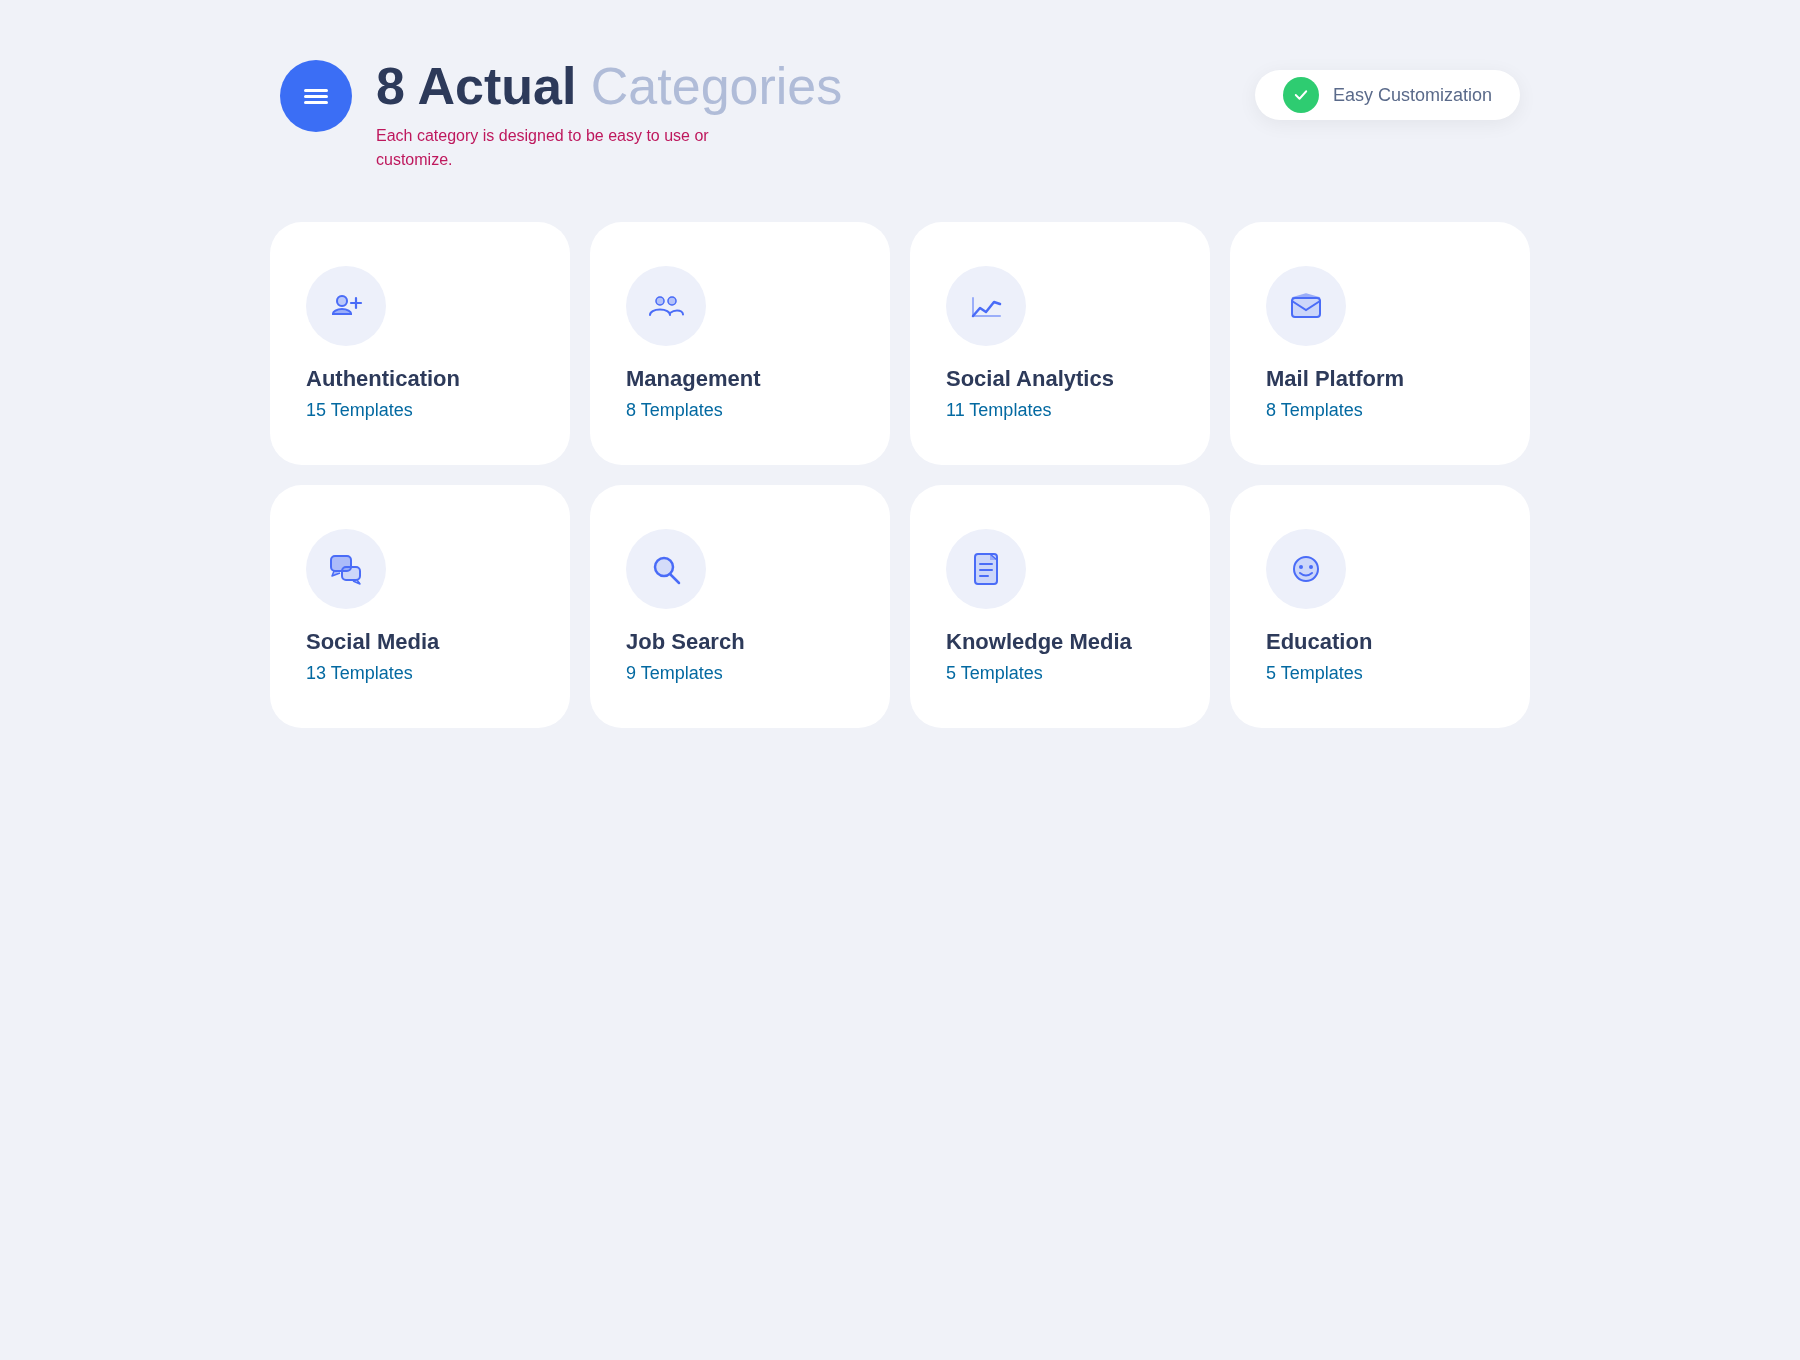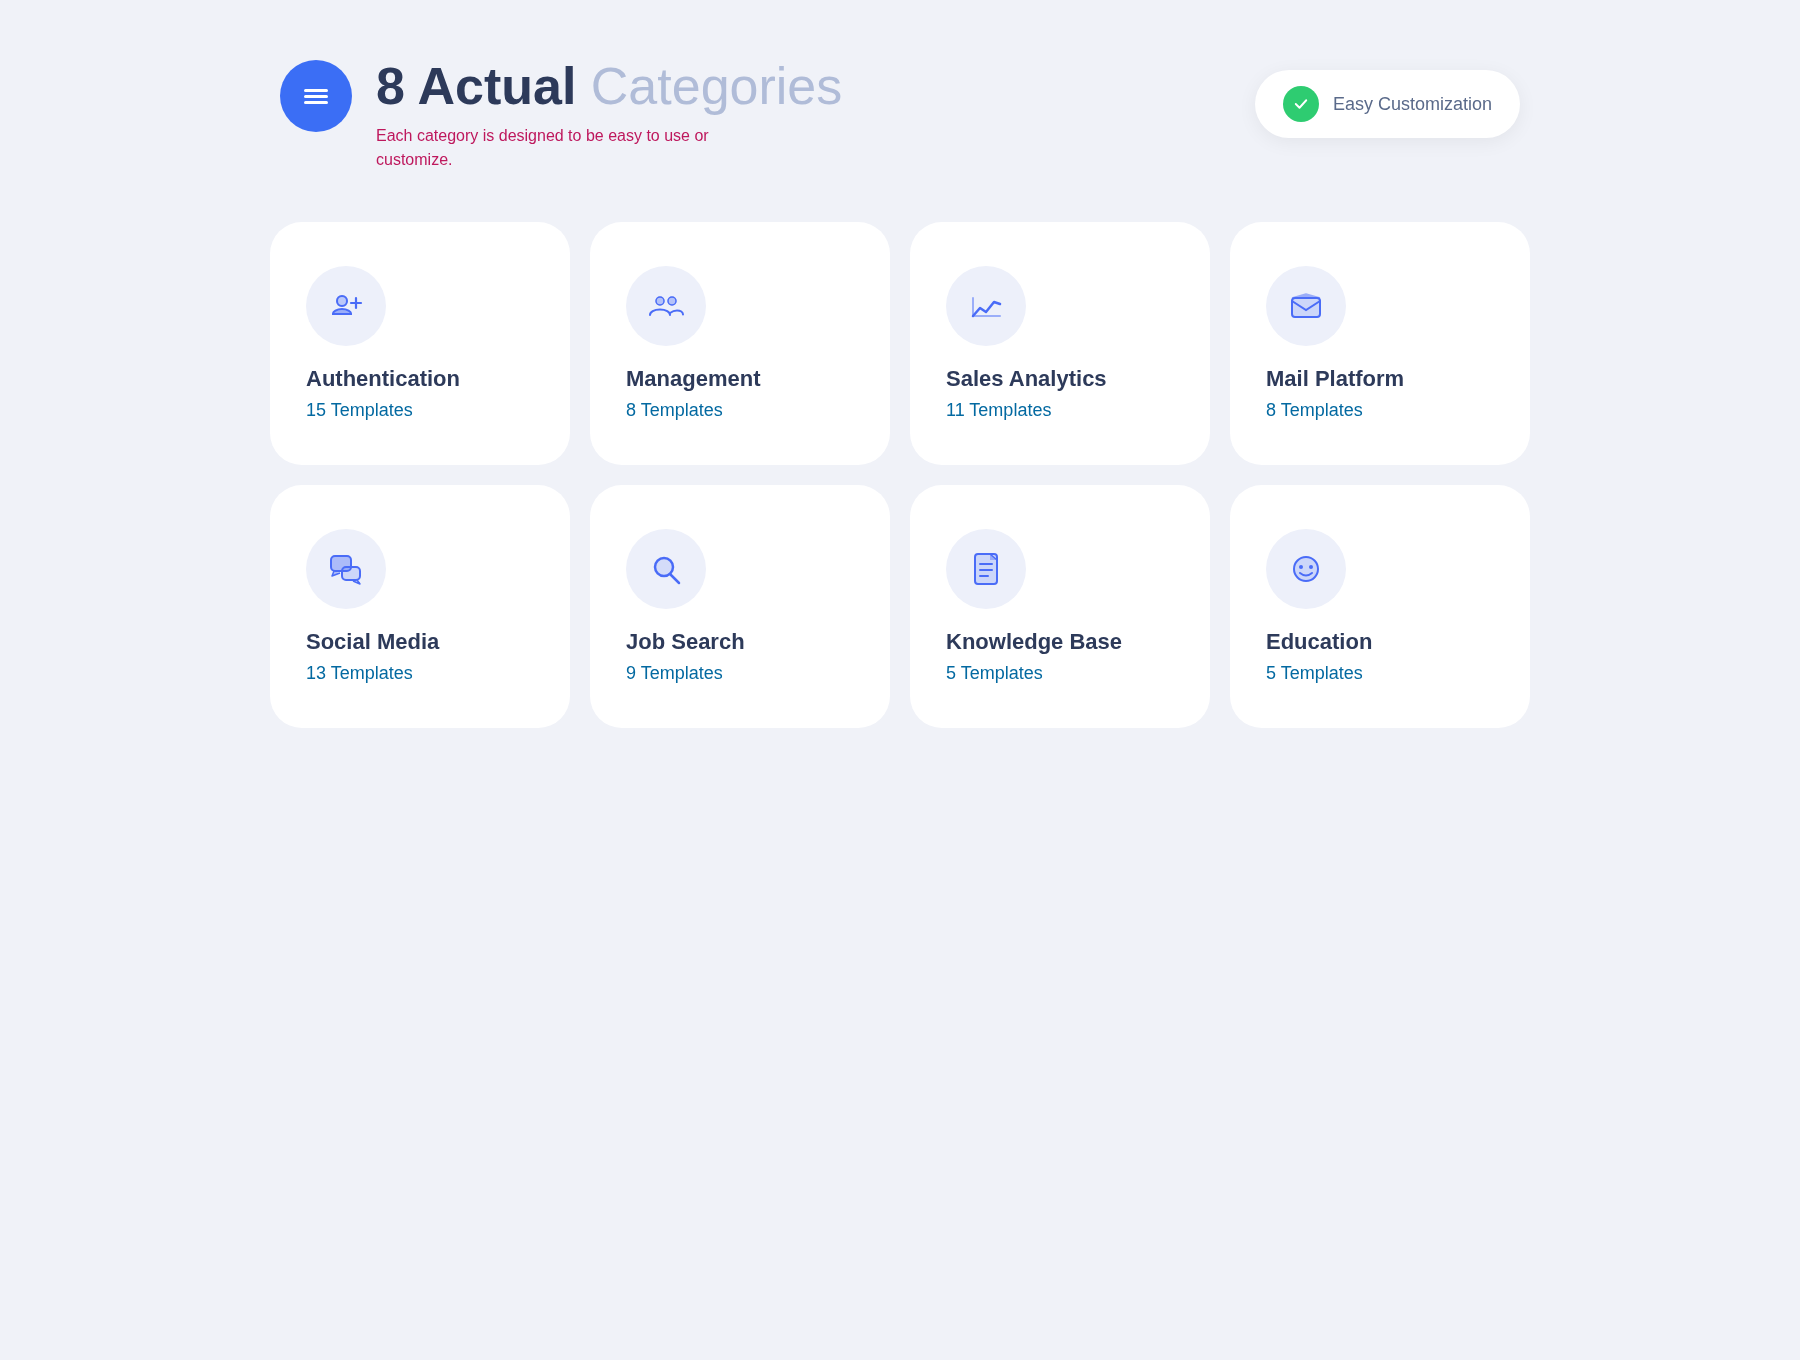--- a/index.html
+++ b/index.html
@@ -75,21 +75,21 @@
       line-height: 1.5;
       max-width: 380px;
     }
 
     
     .badge-container {
       display: flex;
       align-items: center;
       background: white;
       border-radius: 50px;
-      padding: 16px 28px;
+      padding: 7px 28px;
       gap: 14px;
       box-shadow: 0 4px 20px rgba(0,0,0,0.06);
       align-self: flex-start;
       margin-top: 10px;
     }
 
     .check-circle {
       width: 36px;
       height: 36px;
       border-radius: 50%;
@@ -229,21 +229,21 @@
     <div class="card">
       <div class="card-icon-wrap">
 
         <svg viewBox="0 0 36 36" fill="none" xmlns="http://www.w3.org/2000/svg">
           <path d="M5 28 L12 20 L18 24 L26 14 L32 16" stroke="#4a6cf7" stroke-width="2.5" stroke-linecap="round" stroke-linejoin="round"></path>
           <line x1="5" y1="28" x2="32" y2="28" stroke="#4a6cf7" stroke-width="2" stroke-linecap="round" opacity="0.5"></line>
           <line x1="5" y1="10" x2="5" y2="28" stroke="#4a6cf7" stroke-width="2" stroke-linecap="round" opacity="0.5"></line>
         </svg>
       </div>
       <div class="card-info">
-        <span class="card-title">Sales Analytics</span>
+        <span class="card-title">Social Analytics</span>
         <span class="card-count">11 Templates</span>
       </div>
     </div>
 
     <div class="card">
       <div class="card-icon-wrap">
 
         <svg viewBox="0 0 36 36" fill="none" xmlns="http://www.w3.org/2000/svg">
           <rect x="4" y="10" width="28" height="19" rx="3" fill="#4a6cf7" opacity="0.2"></rect>
           <rect x="4" y="10" width="28" height="19" rx="3" stroke="#4a6cf7" stroke-width="2"></rect>
@@ -300,21 +300,21 @@
           <rect x="7" y="3" width="22" height="30" rx="3" fill="#4a6cf7" opacity="0.2"></rect>
           <rect x="7" y="3" width="22" height="30" rx="3" stroke="#4a6cf7" stroke-width="2"></rect>
           <line x1="12" y1="13" x2="24" y2="13" stroke="#4a6cf7" stroke-width="2" stroke-linecap="round"></line>
           <line x1="12" y1="19" x2="24" y2="19" stroke="#4a6cf7" stroke-width="2" stroke-linecap="round"></line>
           <line x1="12" y1="25" x2="20" y2="25" stroke="#4a6cf7" stroke-width="2" stroke-linecap="round"></line>
           <path d="M22 3 L22 9 L29 9" fill="#4a6cf7" opacity="0.4"></path>
           <path d="M22 3 L29 9" stroke="#4a6cf7" stroke-width="1.5"></path>
         </svg>
       </div>
       <div class="card-info">
-        <span class="card-title">Knowledge Base</span>
+        <span class="card-title">Knowledge Media</span>
         <span class="card-count">5 Templates</span>
       </div>
     </div>
 
     <div class="card">
       <div class="card-icon-wrap">
 
         <svg viewBox="0 0 36 36" fill="none" xmlns="http://www.w3.org/2000/svg">
           <circle cx="18" cy="18" r="12" fill="#4a6cf7" opacity="0.2"></circle>
           <circle cx="18" cy="18" r="12" stroke="#4a6cf7" stroke-width="2"></circle>

